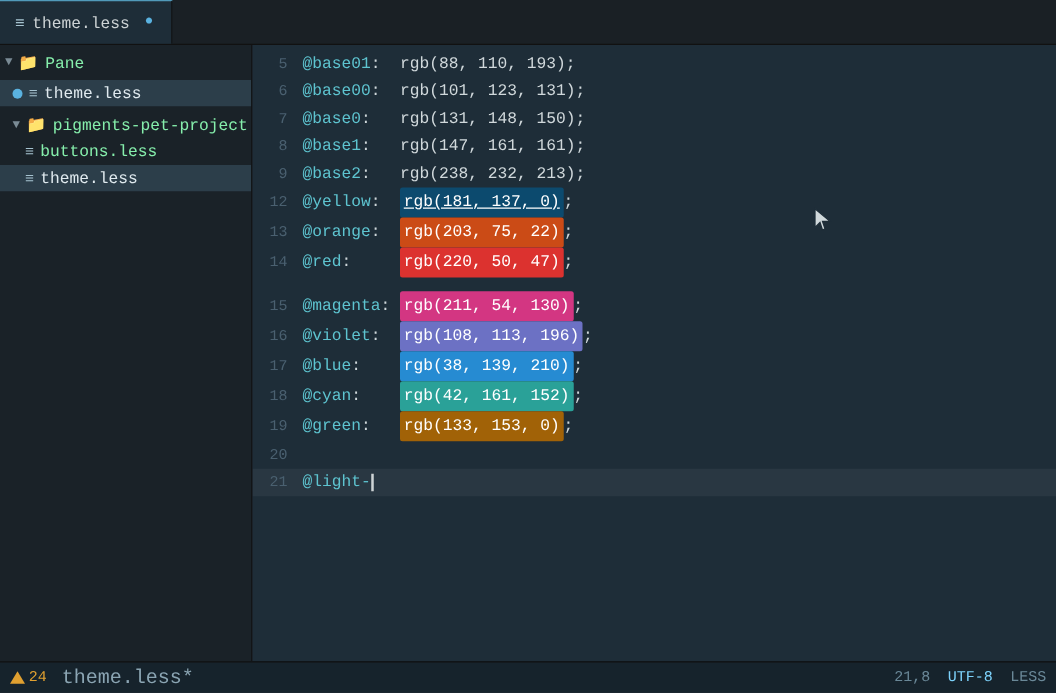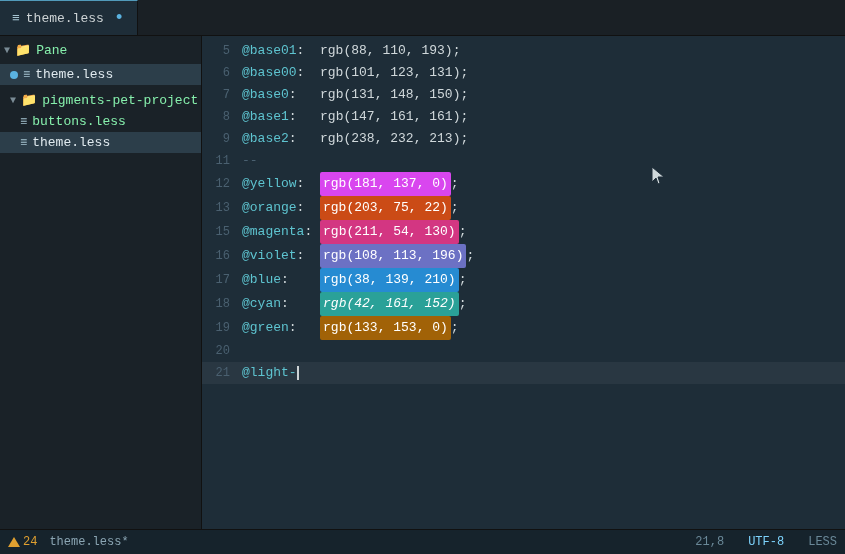--- a/index.html
+++ b/index.html
@@ -175,30 +175,30 @@
     }
     .triangle-warn {
       width: 0;
       height: 0;
       border-left: 6px solid transparent;
       border-right: 6px solid transparent;
       border-bottom: 10px solid #e0a030;
     }
     .status-file {
       color: #8ba5b3;
-      font-size: 12px;
+      font-size: 16px;
     }
     .status-count {
       color: #e0a030;
       font-size: 12px;
     }
     .status-right {
       margin-left: auto;
       display: flex;
-      gap: 24px;
+      gap: 14px;
       align-items: center;
     }
     .status-encoding {
       color: #7dd3fc;
       font-size: 12px;
     }
     .status-lang {
       color: #6a8898;
       font-size: 12px;
     }
@@ -295,54 +295,54 @@
         <span class="line-number">8</span>
         <span class="line-content"><span class="var-name">@base1</span><span class="colon">:   </span><span class="rgb-val">rgb(147, 161, 161)</span><span class="semicolon">;</span></span>
       </div>
 
       <div class="line">
         <span class="line-number">9</span>
         <span class="line-content"><span class="var-name">@base2</span><span class="colon">:   </span><span class="rgb-val">rgb(238, 232, 213)</span><span class="semicolon">;</span></span>
       </div>
 
 
-      <div class="line">
-        <span class="line-number">11</span>
-        <span class="line-content"><span class="comment">--</span></span>
-      </div>
 
       <div class="line">
         <span class="line-number">12</span>
-        <span class="line-content"><span class="var-name">@yellow</span><span class="colon">:  </span><span class="color-swatch" style="background:#d946ef;">rgb(181, 137, 0)</span><span class="semicolon">;</span></span>
+        <span class="line-content"><span class="var-name">@yellow</span><span class="colon">:  </span><span class="color-swatch" style="background:#0c4a6e;text-decoration:underline;">rgb(181, 137, 0)</span><span class="semicolon">;</span></span>
       </div>
 
       <div class="line">
         <span class="line-number">13</span>
         <span class="line-content"><span class="var-name">@orange</span><span class="colon">:  </span><span class="color-swatch" style="background:#cb4b16;">rgb(203, 75, 22)</span><span class="semicolon">;</span></span>
       </div>
 
+      <div class="line">
+        <span class="line-number">14</span>
+        <span class="line-content"><span class="var-name">@red</span><span class="colon">:     </span><span class="color-swatch" style="background:#dc322f;">rgb(220, 50, 47)</span><span class="semicolon">;</span></span>
+      </div>
 
       <div class="line">
         <span class="line-number">15</span>
-        <span class="line-content"><span class="var-name">@magenta</span><span class="colon">: </span><span class="color-swatch" style="background:#d33682;">rgb(211, 54, 130)</span><span class="semicolon">;</span></span>
+        <span class="line-content"><span class="var-name">@magenta</span><span class="colon">: </span><span class="color-swatch" style="background:#d33682;margin-top:11px;">rgb(211, 54, 130)</span><span class="semicolon">;</span></span>
       </div>
 
       <div class="line">
         <span class="line-number">16</span>
         <span class="line-content"><span class="var-name">@violet</span><span class="colon">:  </span><span class="color-swatch" style="background:#6c71c4;">rgb(108, 113, 196)</span><span class="semicolon">;</span></span>
       </div>
 
       <div class="line">
         <span class="line-number">17</span>
         <span class="line-content"><span class="var-name">@blue</span><span class="colon">:    </span><span class="color-swatch" style="background:#268bd2;">rgb(38, 139, 210)</span><span class="semicolon">;</span></span>
       </div>
 
       <div class="line">
         <span class="line-number">18</span>
-        <span class="line-content"><span class="var-name">@cyan</span><span class="colon">:    </span><span class="color-swatch" style="background:#2aa198;font-style:italic;">rgb(42, 161, 152)</span><span class="semicolon">;</span></span>
+        <span class="line-content"><span class="var-name">@cyan</span><span class="colon">:    </span><span class="color-swatch" style="background:#2aa198;">rgb(42, 161, 152)</span><span class="semicolon">;</span></span>
       </div>
 
       <div class="line">
         <span class="line-number">19</span>
         <span class="line-content"><span class="var-name">@green</span><span class="colon">:   </span><span class="color-swatch" style="background:#a16207;">rgb(133, 153, 0)</span><span class="semicolon">;</span></span>
       </div>
 
       <div class="line">
         <span class="line-number">20</span>
         <span class="line-content"></span>

